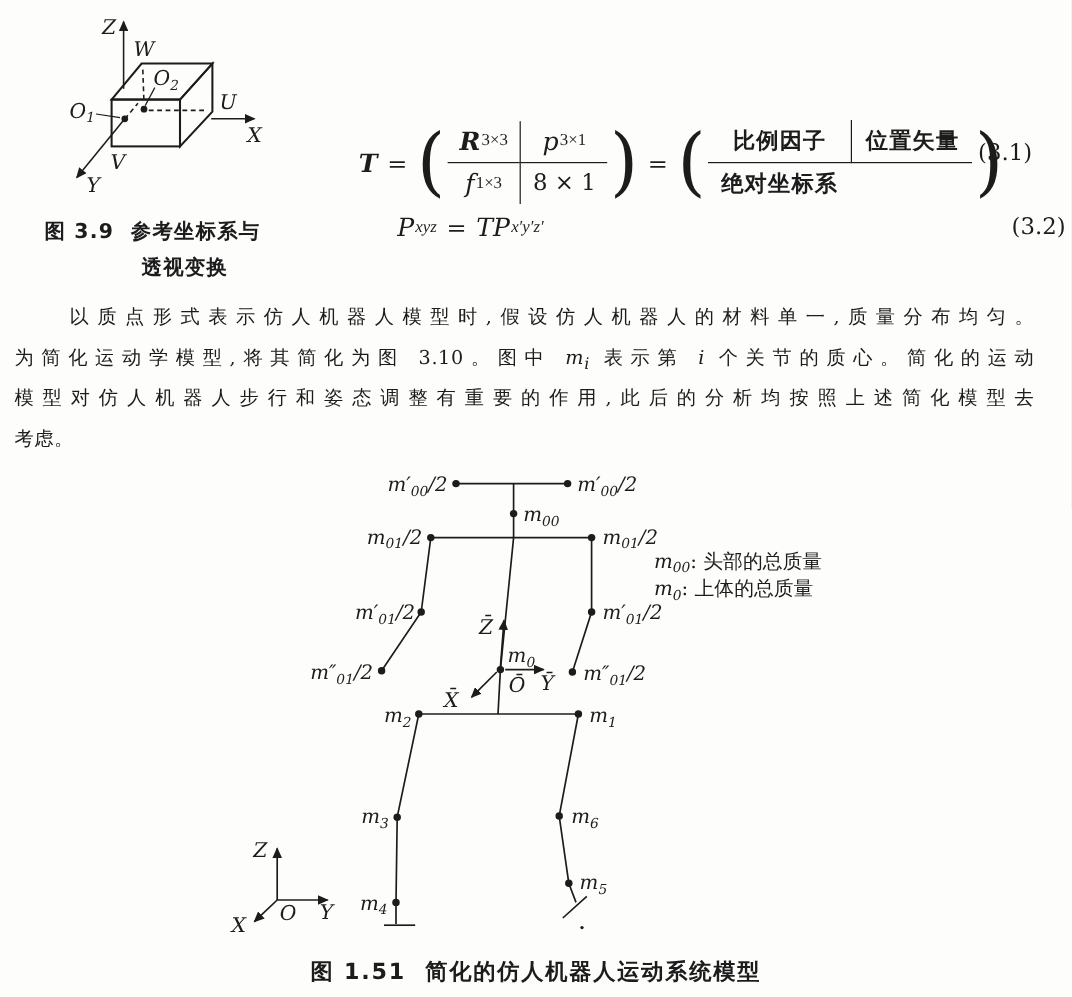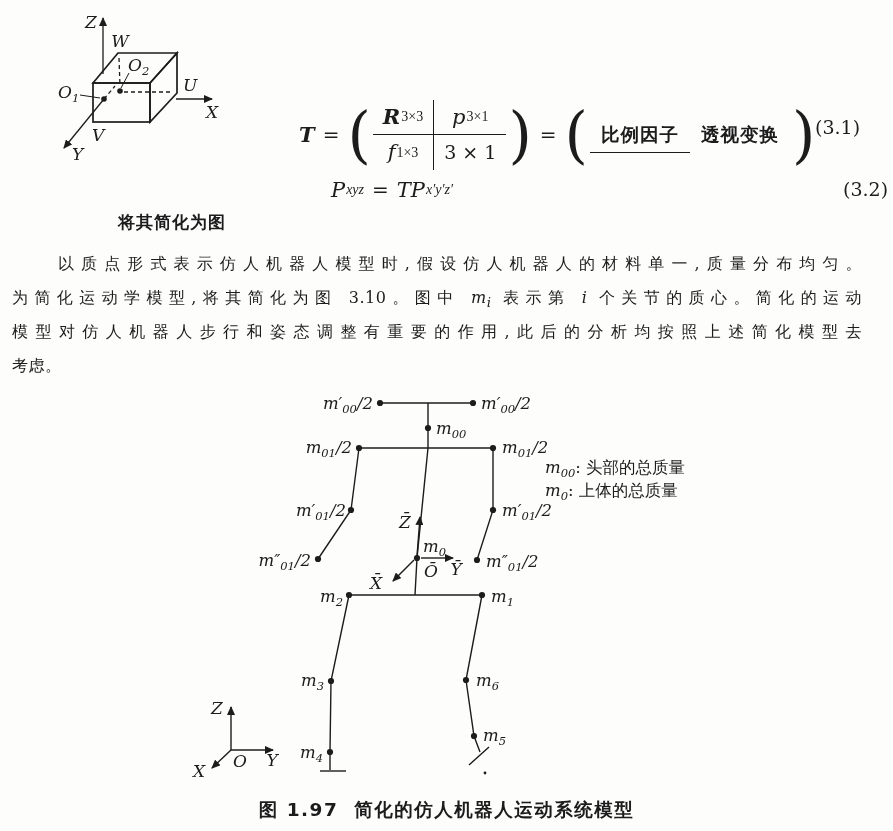--- a/index.html
+++ b/index.html
@@ -100,49 +100,53 @@
     <text class="svg-lab" x="91" y="28" text-anchor="middle">Z</text>
     <text class="svg-lab" x="120" y="47" text-anchor="middle">W</text>
     <text class="svg-lab" x="128" y="71"><tspan>O</tspan><tspan class="s" dy="4">2</tspan></text>
     <text class="svg-lab" x="58" y="98"><tspan>O</tspan><tspan class="s" dy="4">1</tspan></text>
     <text class="svg-lab" x="183" y="91">U</text>
     <text class="svg-lab" x="206" y="118">X</text>
     <text class="svg-lab" x="92" y="141">V</text>
     <text class="svg-lab" x="72" y="160">Y</text>
   </svg>
 
-  <div class="fig39cap" id="fig39cap2">将其简化为图</div>
+  <div class="fig39cap" id="fig39cap1">
+    <span class="capnum">图 3.9</span><span>参考坐标系与</span>
+  </div>
+  <div class="fig39cap" id="fig39cap2">透视变换</div>
 
   <div class="eq" id="eq31">
     <span class="mvar mbold">T</span>
     <span class="eqsign">=</span>
     <span class="paren">(</span>
     <div class="blockmat">
       <div class="cell bt">
           <span class="mvar mbold">R</span>
           <span class="hsub">3×3</span>
         </div>
       <div class="cell bt bl">
           <span class="mvar">p</span>
           <span class="hsub">3×1</span>
         </div>
       <div class="cell">
           <span class="mvar">f</span>
           <span class="hsub">1×3</span>
         </div>
       <div class="cell bl">
-          <span>3 × 1</span>
+          <span>8 × 1</span>
         </div>
     </div>
     <span class="paren">)</span>
     <span class="eqsign">=</span>
     <span class="paren">(</span>
     <div class="blockmat cnmat">
       <div class="cell bt">比例因子</div>
-      <div class="cell">透视变换</div>
+      <div class="cell bt bl">位置矢量</div>
+      <div class="cell">绝对坐标系</div>
     </div>
     <span class="paren">)</span>
   </div>
   <div class="eqnum" id="eq31num">(3.1)</div>
 
   <div class="eq" id="eq32">
     <span class="mvar">P</span>
       <span class="hsub it">xyz</span>
     <span class="eqsign">=</span>
     <span class="mvar">T</span>
@@ -232,16 +236,16 @@
     <text class="svg-lab" x="217" y="714" text-anchor="middle">Z</text>
     <text class="svg-lab" x="272" y="766" text-anchor="middle">Y</text>
     <text class="svg-lab" x="199" y="777" text-anchor="middle">X</text>
     <text class="svg-lab" x="240" y="767" text-anchor="middle">O</text>
 
     <text class="leg" x="545" y="473"><tspan class="it">m</tspan><tspan class="s" dy="4">00</tspan><tspan class="cn" dy="-4">: 头部的总质量</tspan></text>
     <text class="leg" x="545" y="496"><tspan class="it">m</tspan><tspan class="s" dy="4">0</tspan><tspan class="cn" dy="-4">: 上体的总质量</tspan></text>
   </svg>
 
   <div class="fig310cap">
-    <span class="capnum">图 1.97</span><span>简化的仿人机器人运动系统模型</span>
+    <span class="capnum">图 1.51</span><span>简化的仿人机器人运动系统模型</span>
   </div>
 
 </div>
 
 </body></html>

